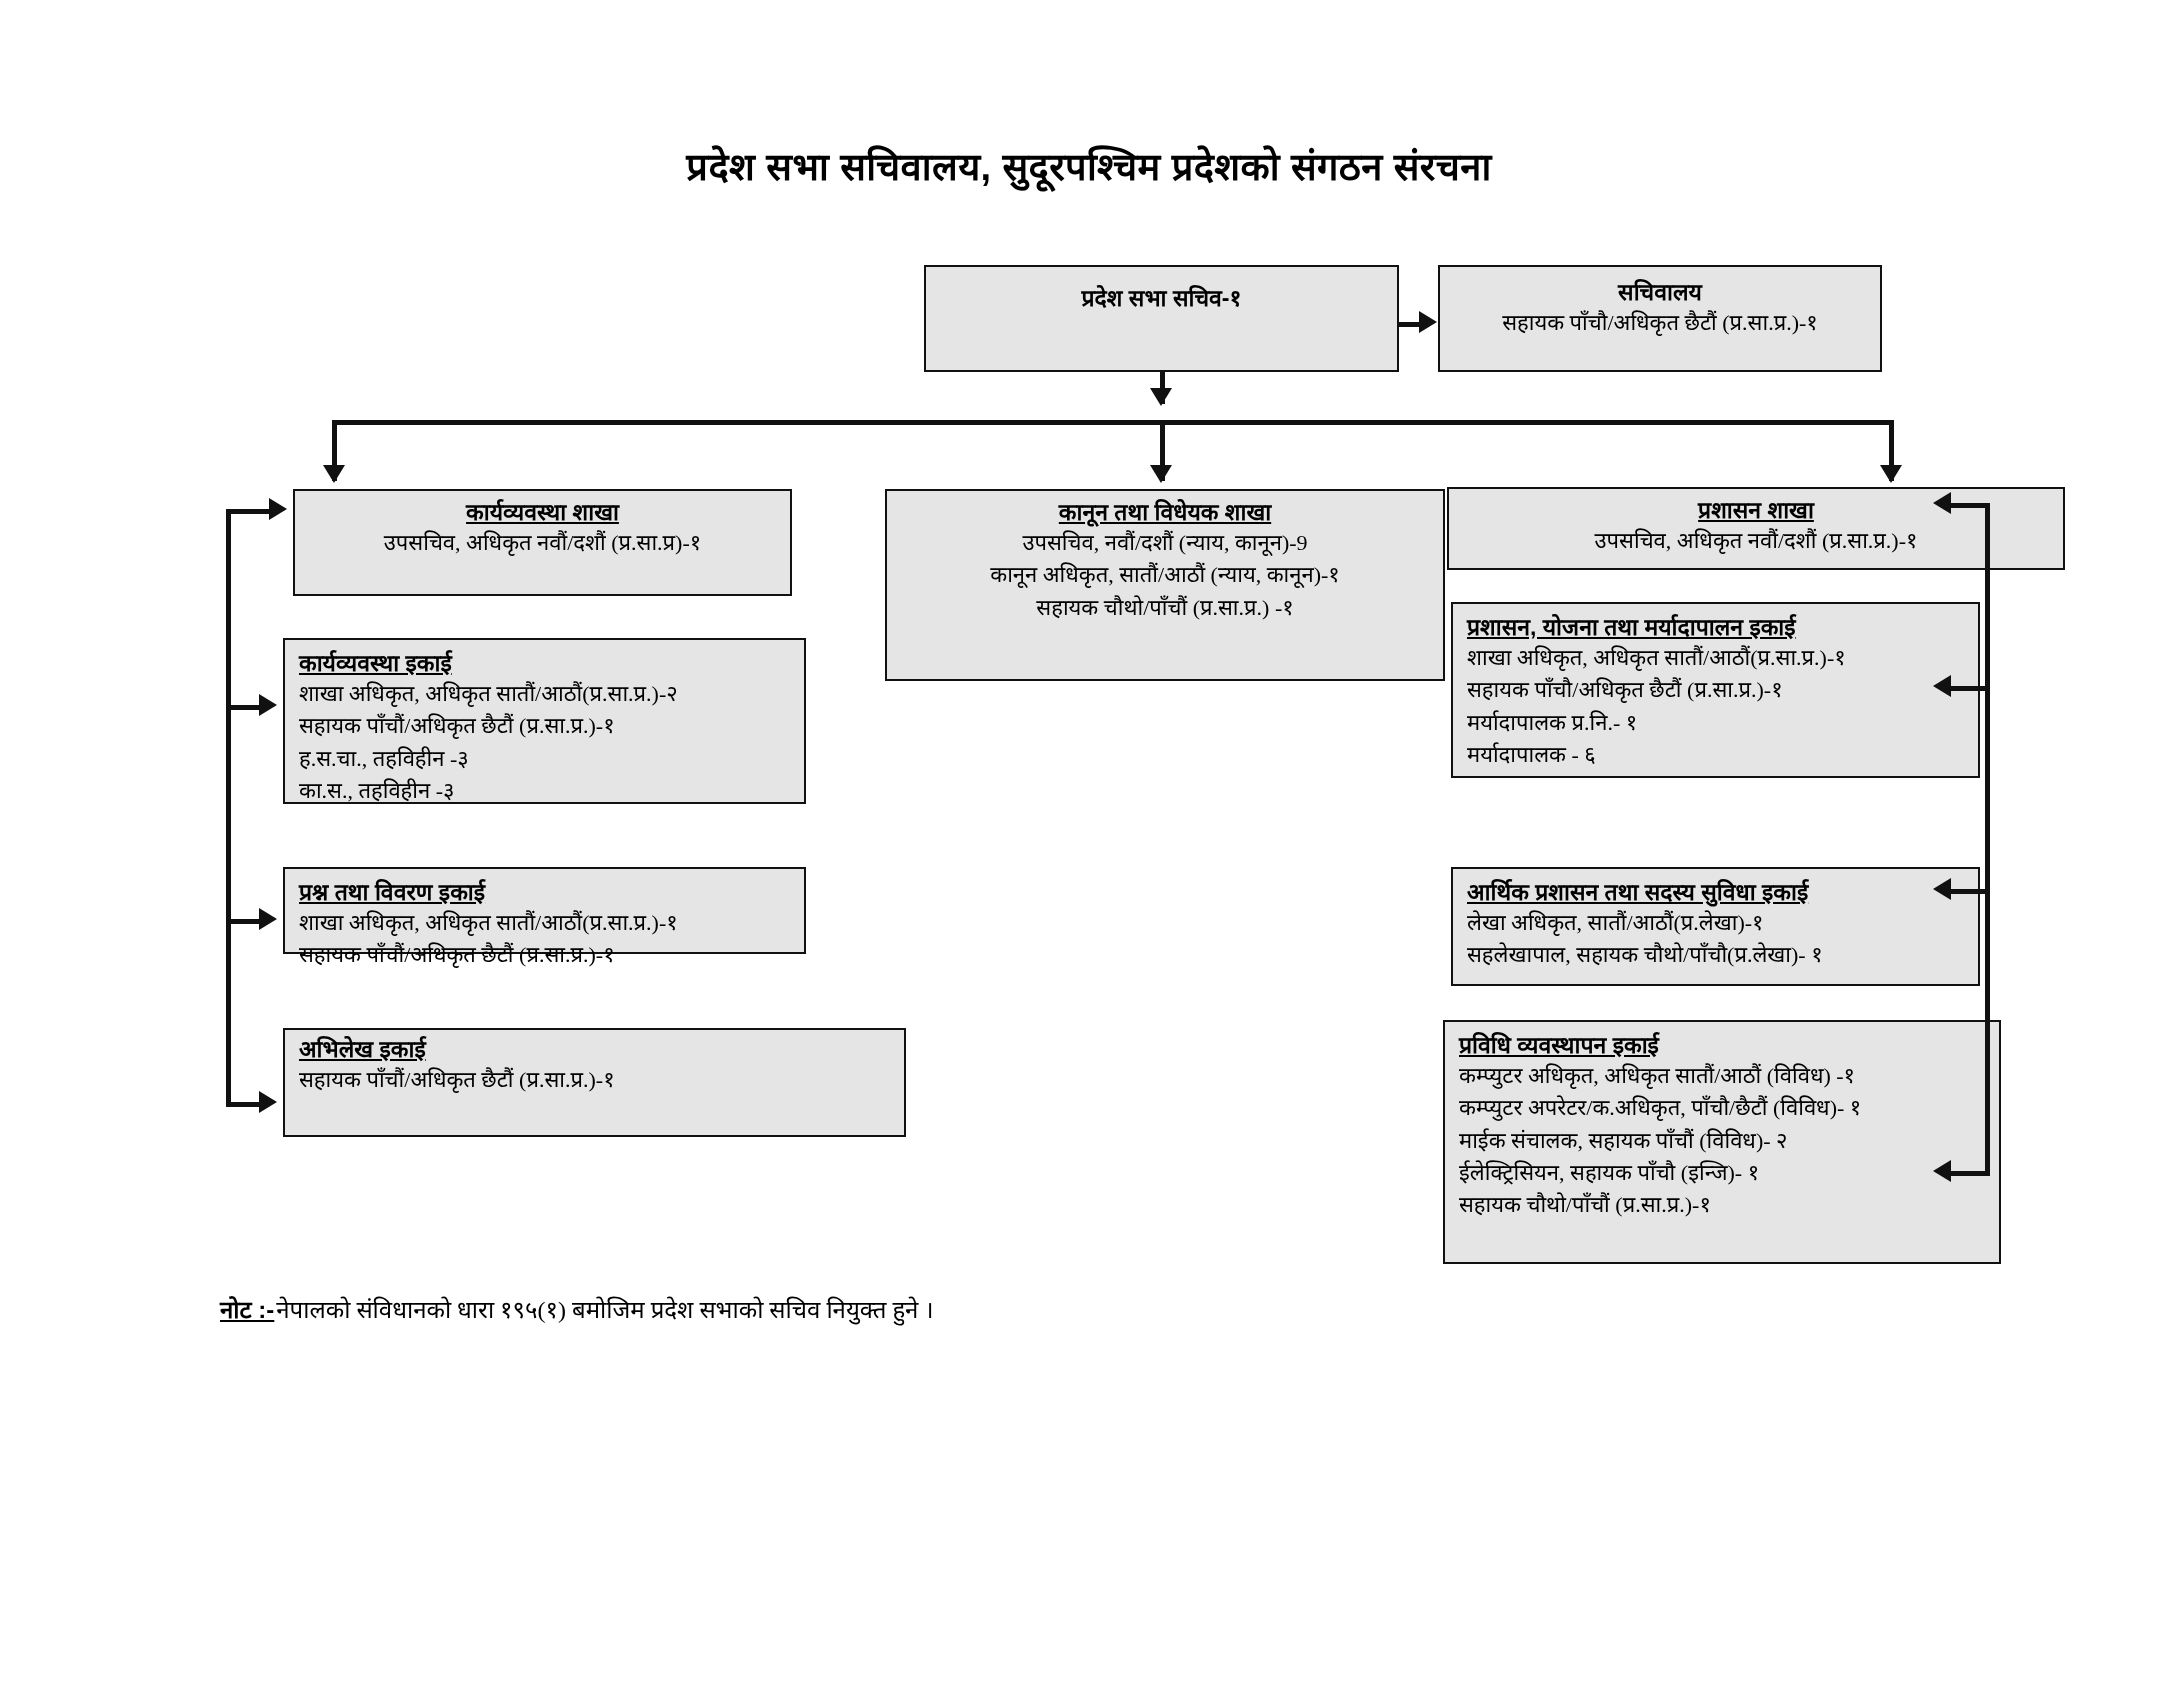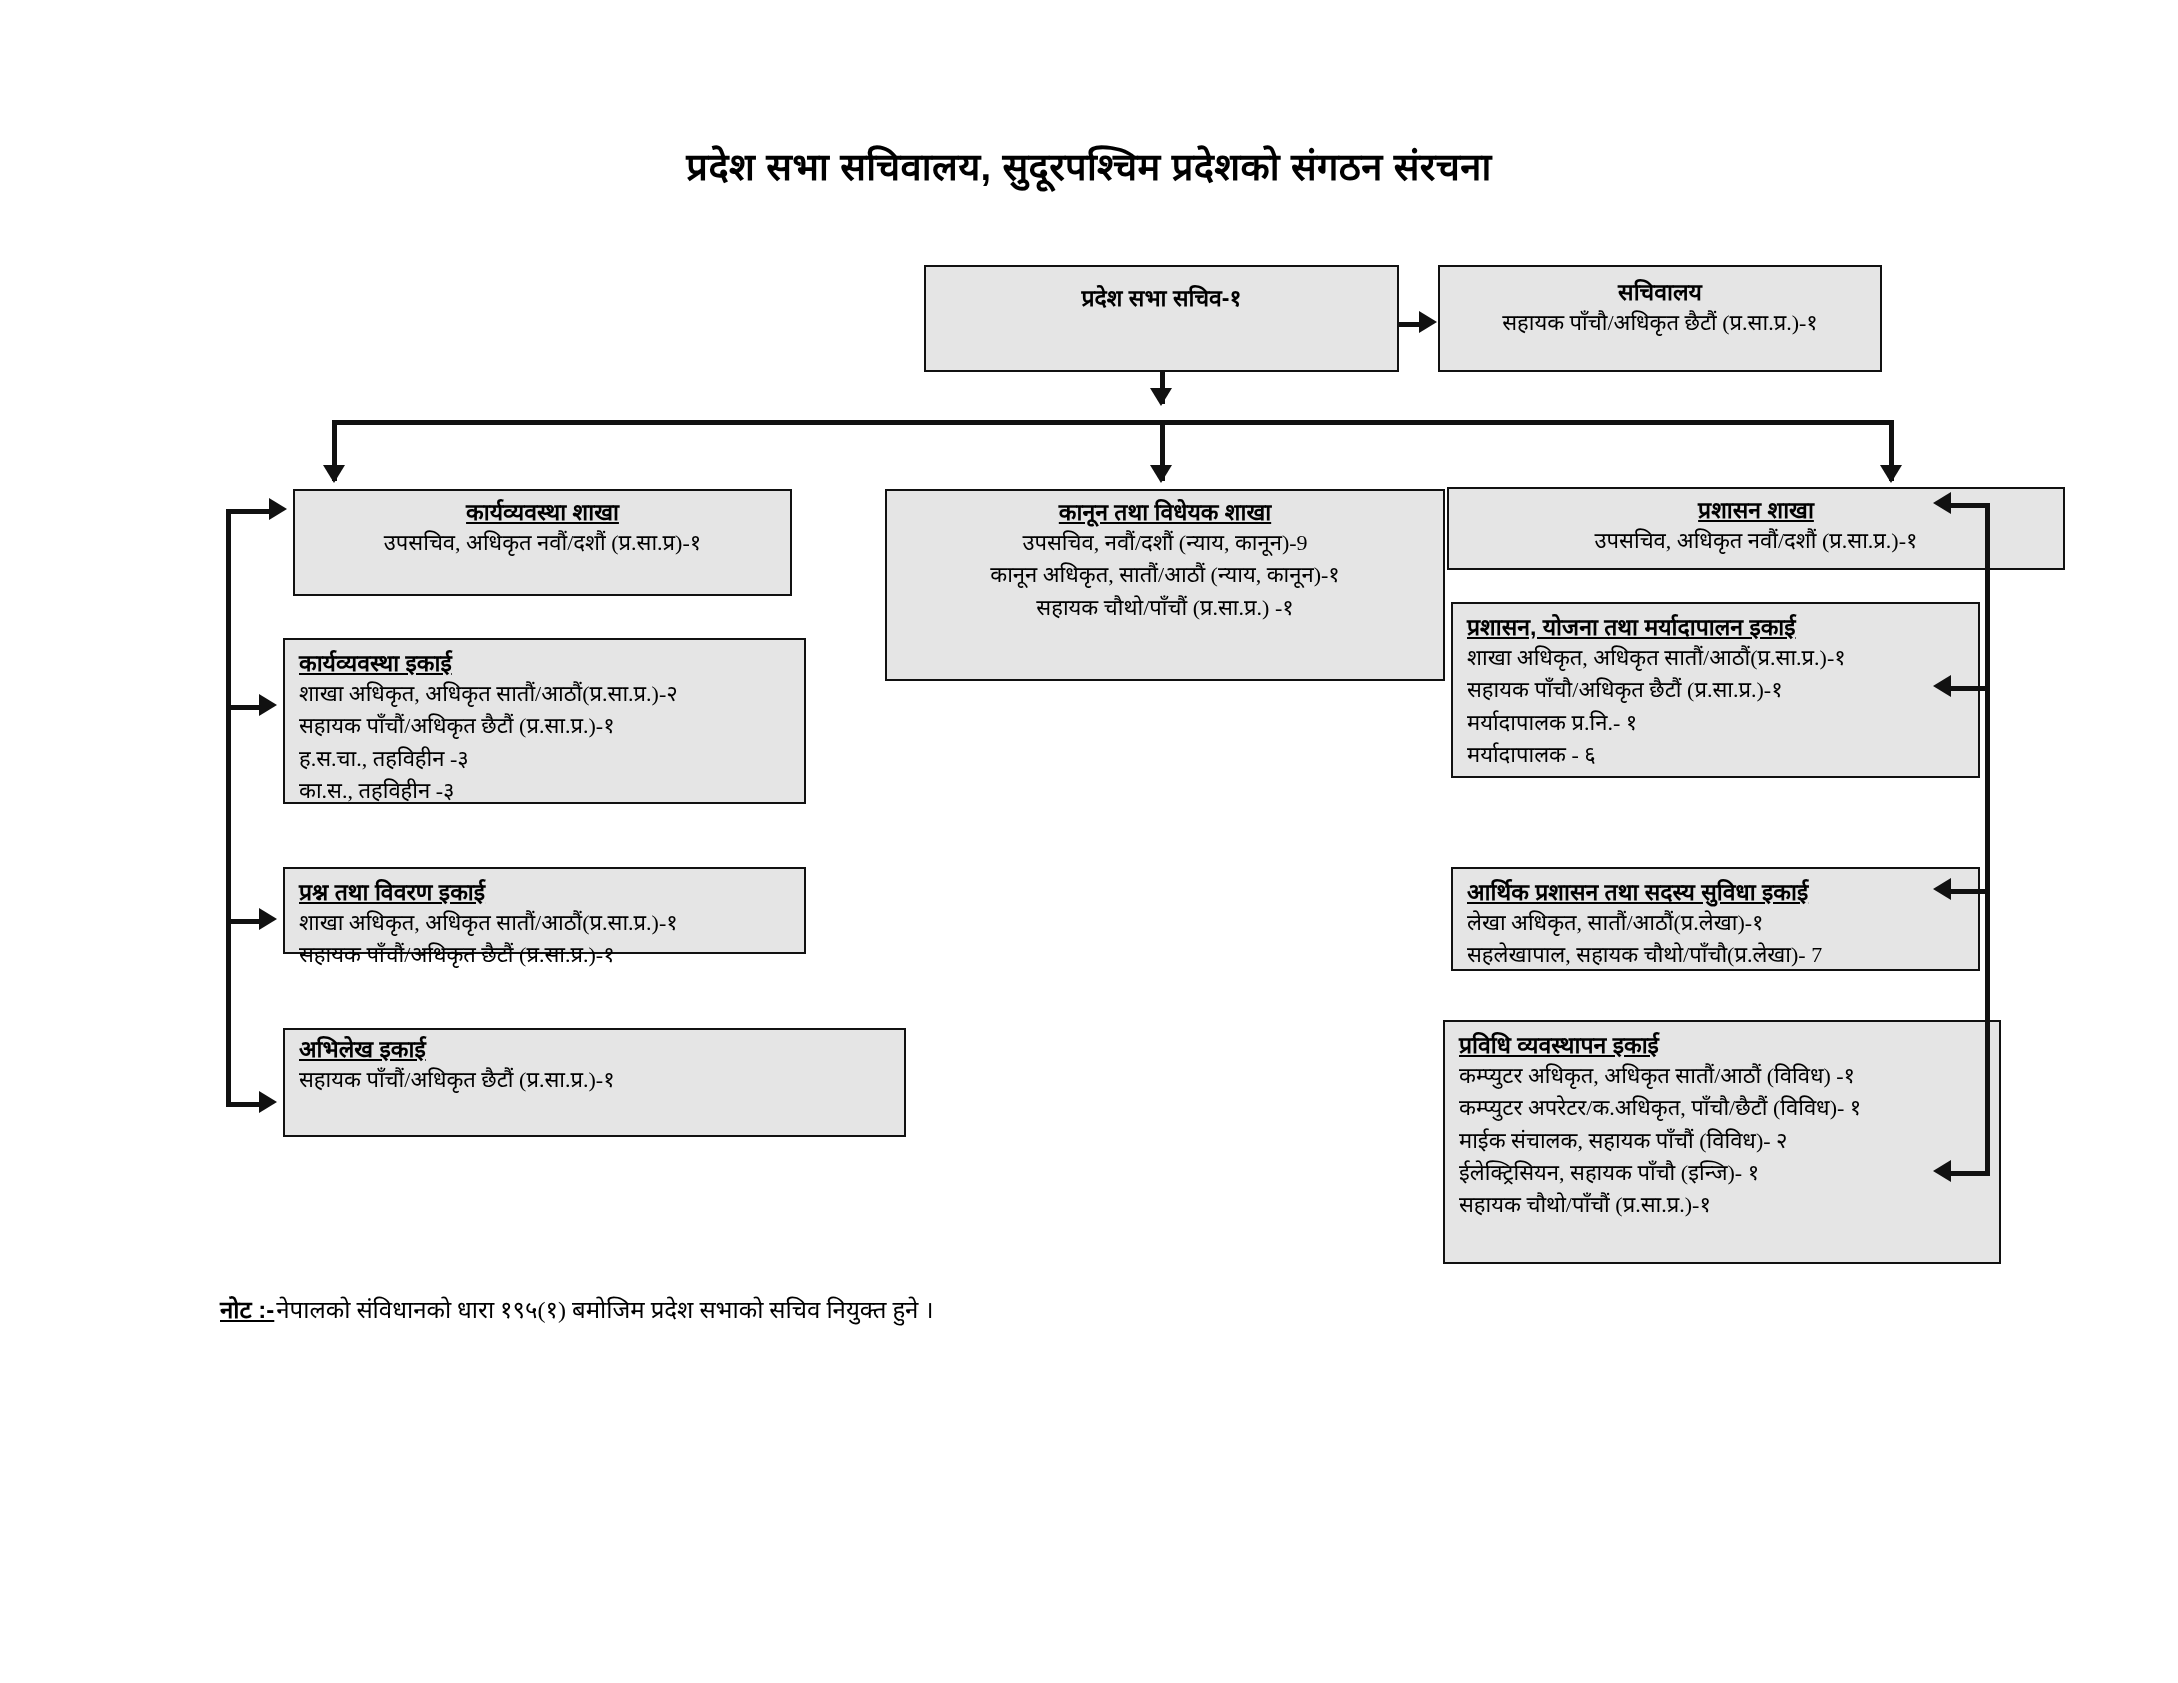--- a/index.html
+++ b/index.html
@@ -195,24 +195,24 @@
   <div class="arrow right" style="left:259px; top:1091px;"></div>
 
   <div class="box left" style="left:1451px; top:602px; width:529px; height:176px; padding-top:8px;">
     <div class="head u">प्रशासन, योजना तथा मर्यादापालन इकाई</div>
     <div class="line">शाखा अधिकृत, अधिकृत सातौं/आठौं(प्र.सा.प्र.)-१</div>
     <div class="line">सहायक पाँचौ/अधिकृत छैटौं (प्र.सा.प्र.)-१</div>
     <div class="line">मर्यादापालक प्र.नि.- १</div>
     <div class="line">मर्यादापालक - ६</div>
   </div>
 
-  <div class="box left" style="left:1451px; top:867px; width:529px; height:104px; padding-top:8px;">
+  <div class="box left" style="left:1451px; top:867px; width:529px; height:119px; padding-top:8px;">
     <div class="head u">आर्थिक प्रशासन तथा सदस्य सुविधा इकाई</div>
     <div class="line">लेखा अधिकृत, सातौं/आठौं(प्र.लेखा)-१</div>
-    <div class="line">सहलेखापाल, सहायक चौथो/पाँचौ(प्र.लेखा)- 7</div>
+    <div class="line">सहलेखापाल, सहायक चौथो/पाँचौ(प्र.लेखा)- १</div>
   </div>
 
   <div class="box left" style="left:1443px; top:1020px; width:558px; height:244px; padding-top:8px;">
     <div class="head u">प्रविधि व्यवस्थापन इकाई</div>
     <div class="line">कम्प्युटर अधिकृत, अधिकृत सातौं/आठौं (विविध) -१</div>
     <div class="line">कम्प्युटर अपरेटर/क.अधिकृत, पाँचौ/छैटौं (विविध)- १</div>
     <div class="line">माईक संचालक, सहायक पाँचौं (विविध)- २</div>
     <div class="line">ईलेक्ट्रिसियन, सहायक पाँचौ (इन्जि)- १</div>
     <div class="line">सहायक चौथो/पाँचौं (प्र.सा.प्र.)-१</div>
   </div>

